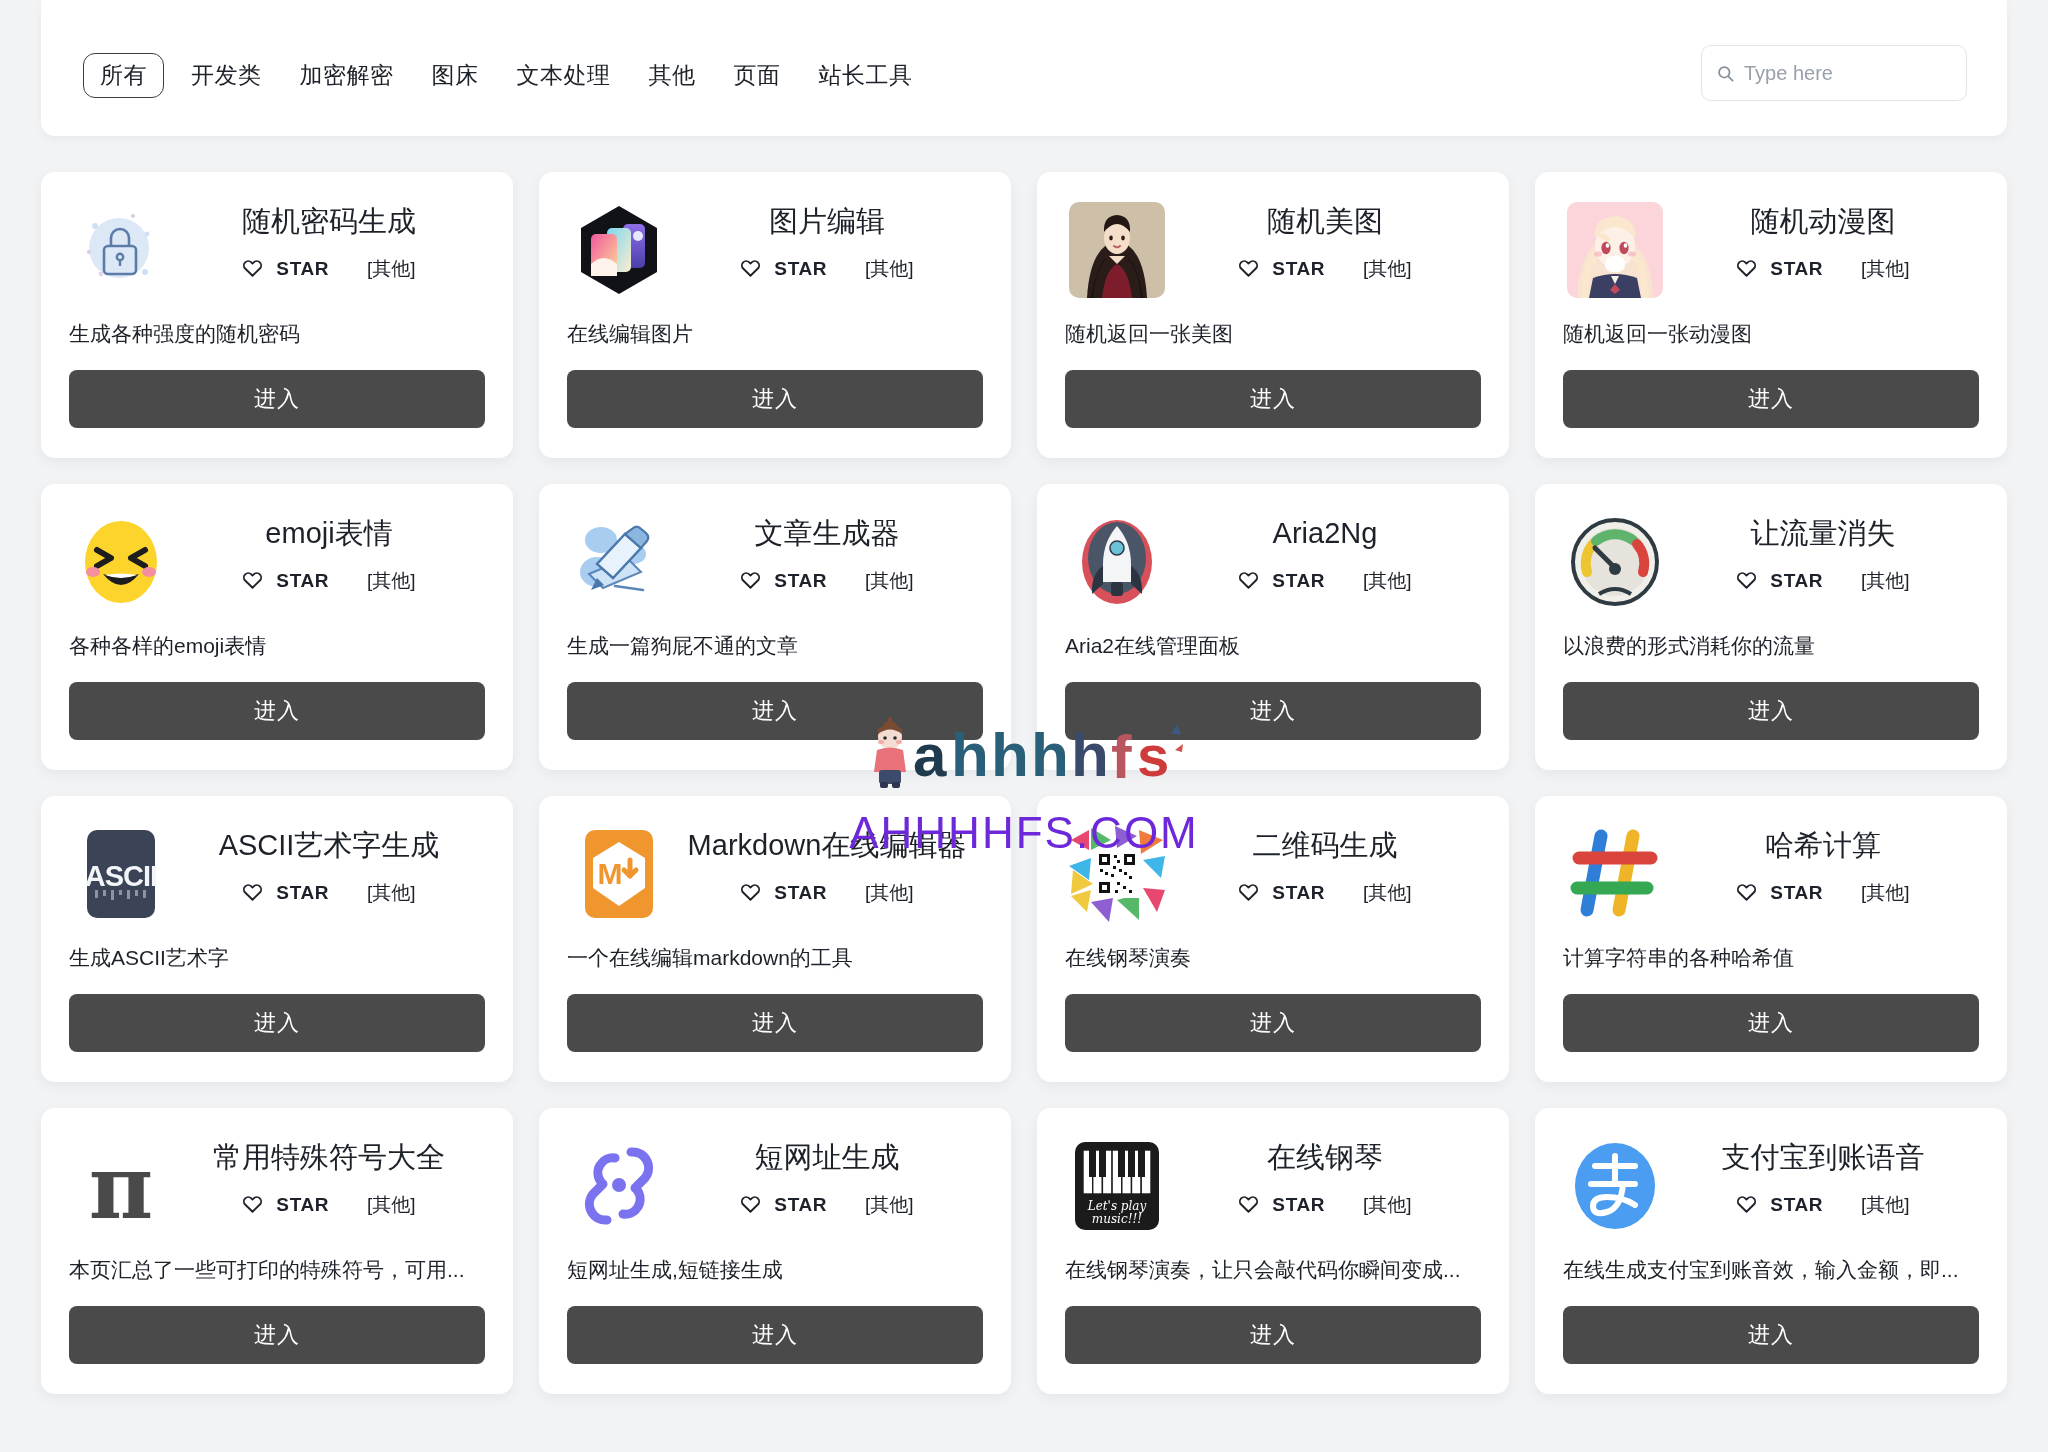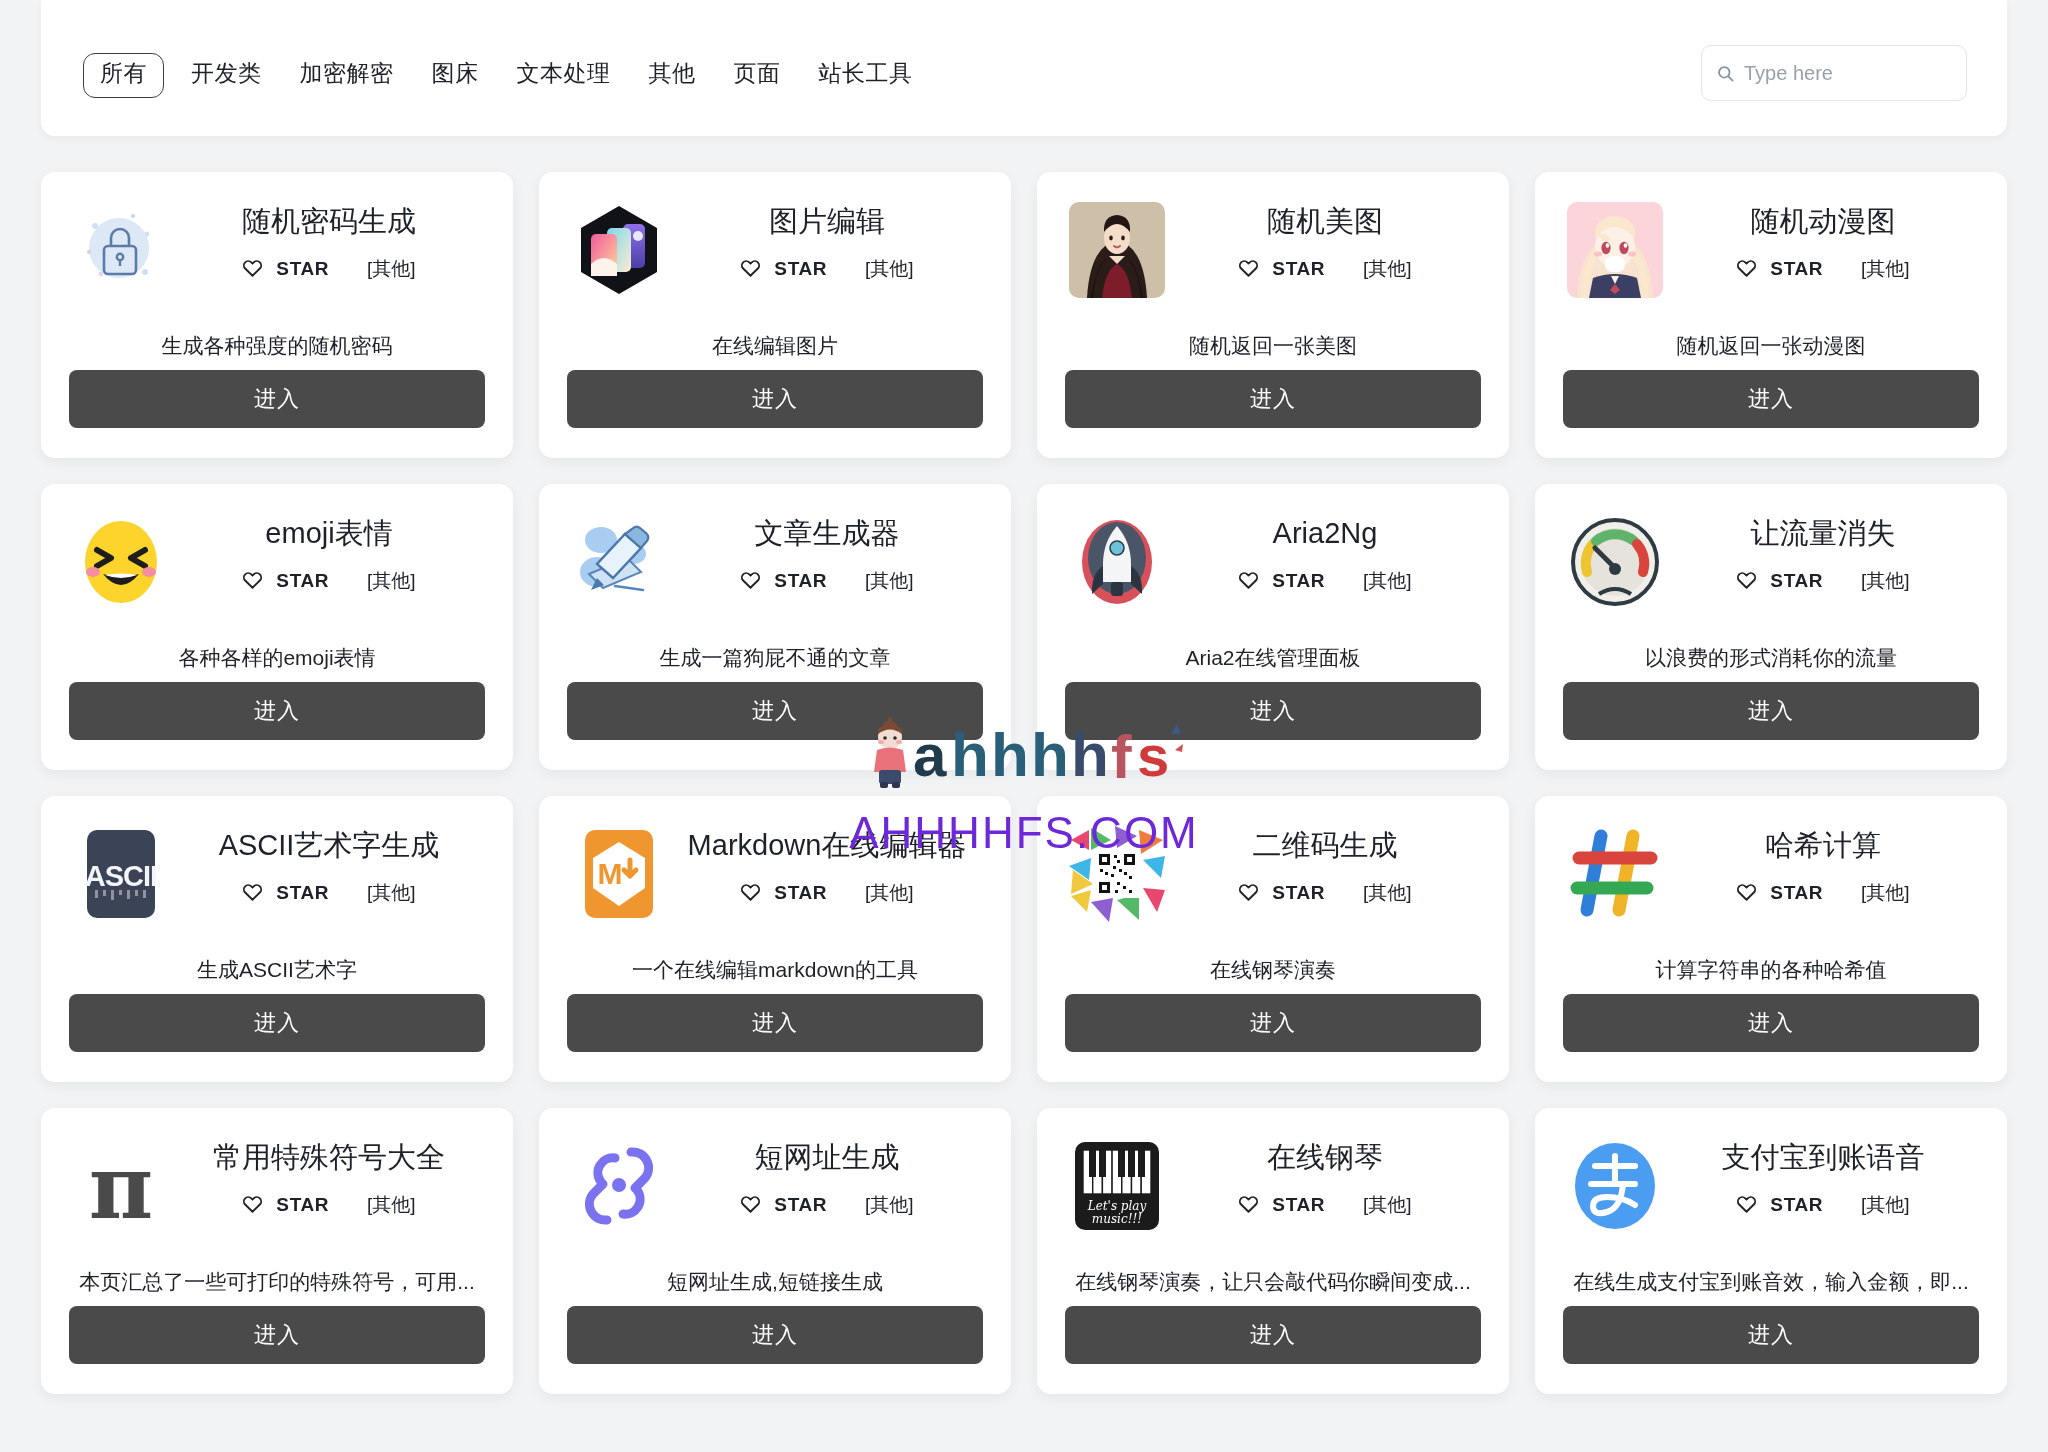--- a/index.html
+++ b/index.html
@@ -18,21 +18,21 @@
     position: absolute;
     left: 41px; top: 0; width: 1966px; height: 136px;
     background: #ffffff;
     border-radius: 0 0 14px 14px;
     box-shadow: 0 3px 10px rgba(0,0,0,.045);
     display: flex;
     align-items: center;
     justify-content: space-between;
     padding: 0 40px 0 42px;
   }
-  .nav { display: flex; align-items: center; gap: 0; padding-top: 14px; font-family: Liberation Mono, monospace; }
+  .nav { display: flex; align-items: center; gap: 0; padding-top: 14px; }
   .nav-item {
     font-size: 23px;
     color: #1d2129;
     padding: 11px 19px;
     white-space: nowrap;
     cursor: pointer;
     line-height: 1;
     letter-spacing: .5px;
   }
   .nav-item.active {
@@ -111,24 +111,24 @@
     gap: 4px;
   }
   .heart { width: 21px; height: 21px; margin-right: 9px; }
   .star-label {
     font-size: 19px; font-weight: 700; color: #1d2129;
     letter-spacing: .6px;
   }
   .cat { font-size: 19px; color: #1d2129; margin-left: 34px; white-space: nowrap; }
 
   .desc {
-    margin-top: 30px;
+    margin-top: 18px;
     font-size: 21px;
     color: #1d2129;
-    text-align: center;
+    text-align: left;
     white-space: nowrap;
     overflow: hidden;
     text-overflow: ellipsis;
     line-height: 1.3;
   }
 
   .enter-btn {
     position: absolute;
     left: 28px; right: 28px; bottom: 30px;
     height: 58px;

